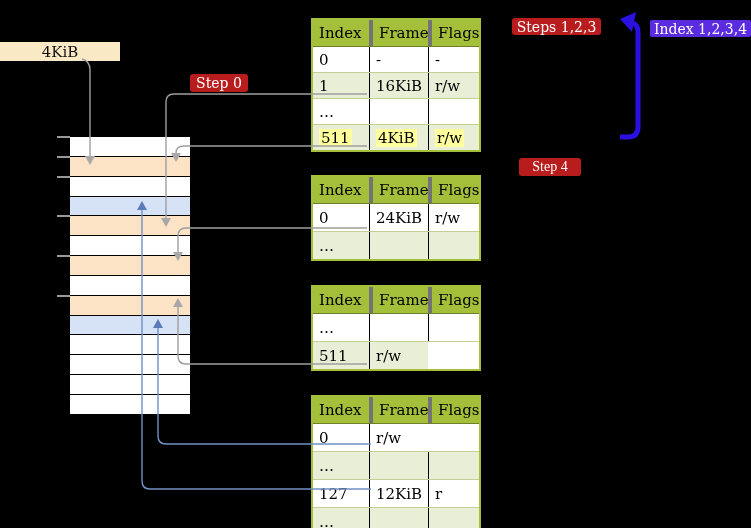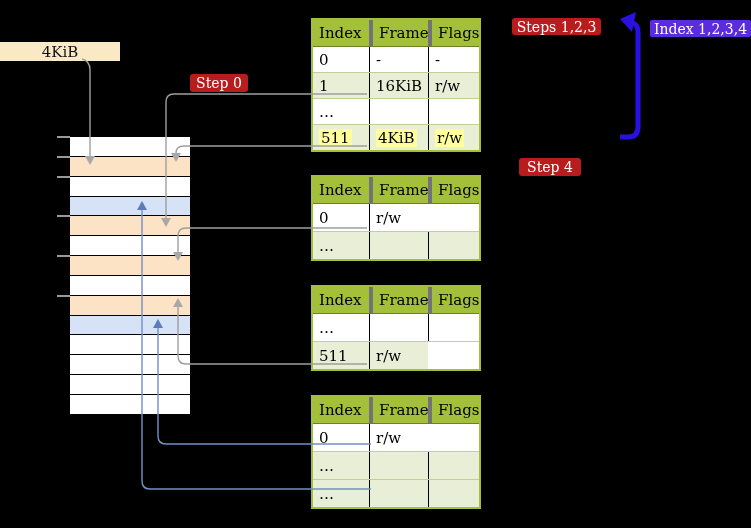--- a/index.html
+++ b/index.html
@@ -32,21 +32,21 @@
   .badge{
     position:absolute;height:18px;border-radius:3px;color:#fff;
     font-size:14px;display:flex;align-items:center;justify-content:center;
     padding:0 4px;box-sizing:border-box;z-index:3;white-space:nowrap;
   }
   .badge.red{background:#b91c1c;}
   .badge.purple{background:#5b2be0;border-radius:2px;}
   #badge-step0{left:190px;top:42px;width:58px;margin-top:32px;}
   #badge-steps123{left:512px;top:18px;width:89px;height:17px;}
   #badge-steps1234{left:650px;top:20px;width:101px;height:17px;}
-  #badge-step4{left:519px;top:158px;width:62px;}
+  #badge-step4{left:519px;top:158px;width:62px;font-family:Liberation Serif, serif;}
 
   
   .ptable{
     position:absolute;left:311px;width:170px;
     border:2px solid #a4c03a;background:#fff;
     box-sizing:border-box;z-index:2;
   }
   #table-0{top:18px;}
   #table-1{top:175px;}
   #table-2{top:285px;}
@@ -132,20 +132,21 @@
     </div>
   </div>
 <div class="ptable tbig" id="table-1">
     <div class="trow head">
       <div class="tcell">Index</div>
       <div class="tcell">Frame</div>
       <div class="tcell">Flags</div>
     </div>
     <div class="trow brow firstrow">
       <div class="tcell">0</div>
+      <div class="tcell">24KiB</div>
       <div class="tcell">r/w</div>
     </div>
     <div class="trow brow shade">
       <div class="tcell">…</div>
       <div class="tcell"></div>
       <div class="tcell"></div>
     </div>
   </div>
 <div class="ptable tbig" id="table-2">
     <div class="trow head">
@@ -170,20 +171,25 @@
       <div class="tcell">Flags</div>
     </div>
     <div class="trow brow firstrow">
       <div class="tcell">0</div>
       <div class="tcell">r/w</div>
     </div>
     <div class="trow brow shade">
       <div class="tcell">…</div>
       <div class="tcell"></div>
       <div class="tcell"></div>
+    </div>
+    <div class="trow brow">
+      <div class="tcell">127</div>
+      <div class="tcell">12KiB</div>
+      <div class="tcell">r</div>
     </div>
     <div class="trow brow shade">
       <div class="tcell">…</div>
       <div class="tcell"></div>
       <div class="tcell"></div>
     </div>
   </div>
 
 <svg id="overlay" width="751" height="528" viewBox="0 0 751 528">
 

